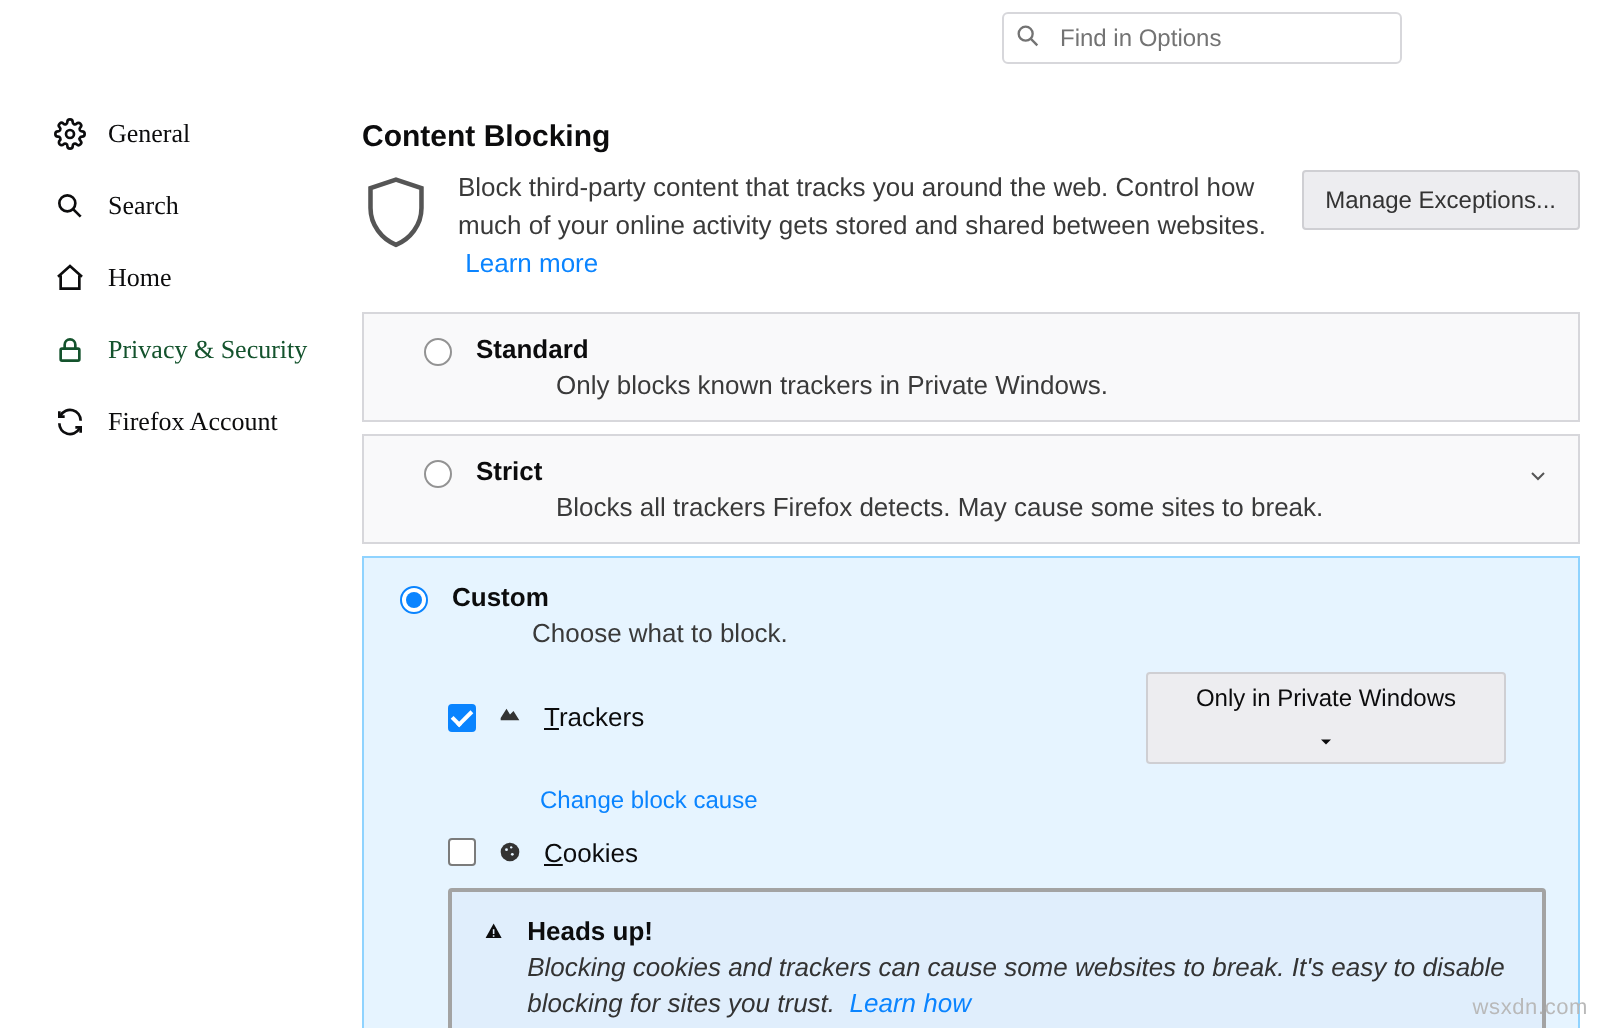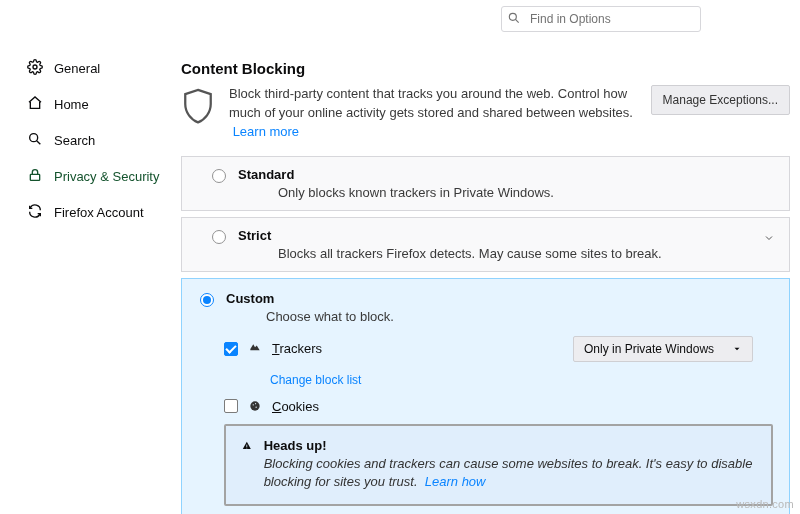--- a/index.html
+++ b/index.html
@@ -9,24 +9,25 @@
     font-size: 13px;
     color: #0c0c0d;
     background: #fff;
     width: 800px;
     height: 514px;
     overflow: hidden;
   }
   .layout { display: flex; height: 100%; }
   .sidebar { width: 165px; padding: 52px 0 0 22px; }
   .sidebar-item {
-    display: flex; align-items: flex-end;
+    display: flex; align-items: center;
     padding: 6px 4px; margin-bottom: 6px;
     cursor: pointer; color: #0c0c0d;
     border-radius: 3px;
+    font-family: Liberation Serif, serif;
   }
   .sidebar-item.active { color: #14532d; }
   .sidebar-item .icon { width: 18px; height: 18px; margin-right: 10px; display:flex; align-items:center; justify-content:center; }
   .sidebar-item .icon svg { width: 16px; height: 16px; }
   .main { flex: 1; padding: 0 10px 0 16px; position: relative; }
   .search-wrap { position: absolute; top: 6px; left: 336px; }
   .search-input {
     width: 200px; height: 26px;
     border: 1px solid #d7d7db; border-radius: 3px;
     padding: 0 8px 0 28px; font-size: 12px;
@@ -92,21 +93,21 @@
     transform:rotate(45deg);
   }
   .subrow .subicon { width:14px; height:14px; color:#333; display:flex; }
   .underline-label { color:#0c0c0d; }
   .underline-label .u { text-decoration:underline; }
   .drop {
     margin-left:auto; margin-right:20px;
     background:#ededf0; border:1px solid #cfcfd3;
     font-size:12px; padding:5px 10px; border-radius:2px;
     display:flex; align-items:center; gap:10px; cursor:pointer;
-    min-width:180px; justify-content:space-between;
+    min-width:180px; justify-content:space-between;flex-direction:column;
   }
   .link-row { margin:10px 0 10px 46px; }
   .link-row a { color:#0a84ff; font-size:12px; text-decoration:none; cursor:pointer; }
   .warning {
     background:#e0eefc; border:2px solid #a3a3a3;
     margin:10px 0 0 24px; padding:12px 16px; border-radius:2px;
     display:flex; gap:12px; align-items:flex-start;
   }
   .warning .wicon { width:14px; height:14px; margin-top:1px; }
   .warning .wtitle { font-weight:600; margin-bottom:2px; }
@@ -127,34 +128,34 @@
         <svg viewBox="0 0 24 24" fill="none" stroke="currentColor" stroke-width="2">
             <circle cx="12" cy="12" r="3"></circle>
             <path d="M19.4 15a1.7 1.7 0 0 0 .34 1.87l.06.06a2 2 0 1 1-2.83 2.83l-.06-.06a1.7 1.7 0 0 0-1.87-.34 1.7 1.7 0 0 0-1 1.56V21a2 2 0 0 1-4 0v-.09a1.7 1.7 0 0 0-1-1.56 1.7 1.7 0 0 0-1.87.34l-.06.06a2 2 0 1 1-2.83-2.83l.06-.06a1.7 1.7 0 0 0 .34-1.87 1.7 1.7 0 0 0-1.56-1H3a2 2 0 0 1 0-4h.09a1.7 1.7 0 0 0 1.56-1 1.7 1.7 0 0 0-.34-1.87l-.06-.06a2 2 0 1 1 2.83-2.83l.06.06a1.7 1.7 0 0 0 1.87.34H9a1.7 1.7 0 0 0 1-1.56V3a2 2 0 0 1 4 0v.09a1.7 1.7 0 0 0 1 1.56 1.7 1.7 0 0 0 1.87-.34l.06-.06a2 2 0 1 1 2.83 2.83l-.06.06a1.7 1.7 0 0 0-.34 1.87V9a1.7 1.7 0 0 0 1.56 1H21a2 2 0 0 1 0 4h-.09a1.7 1.7 0 0 0-1.56 1z"></path>
           </svg>
       </span>
       <span>General</span>
     </div>
     <div class="sidebar-item">
       <span class="icon">
         <svg viewBox="0 0 24 24" fill="none" stroke="currentColor" stroke-width="2">
+            <circle cx="10" cy="10" r="6"></circle>
+            <line x1="20" y1="20" x2="14.5" y2="14.5"></line>
+          </svg>
+      </span>
+      <span>Search</span>
+    </div>
+    <div class="sidebar-item">
+      <span class="icon">
+        <svg viewBox="0 0 24 24" fill="none" stroke="currentColor" stroke-width="2">
             <path d="M3 11l9-8 9 8"></path>
             <path d="M5 10v10h14V10"></path>
           </svg>
       </span>
       <span>Home</span>
-    </div>
-    <div class="sidebar-item">
-      <span class="icon">
-        <svg viewBox="0 0 24 24" fill="none" stroke="currentColor" stroke-width="2">
-            <circle cx="10" cy="10" r="6"></circle>
-            <line x1="20" y1="20" x2="14.5" y2="14.5"></line>
-          </svg>
-      </span>
-      <span>Search</span>
     </div>
     <div class="sidebar-item active">
       <span class="icon">
         <svg viewBox="0 0 24 24" fill="none" stroke="currentColor" stroke-width="2">
             <rect x="5" y="11" width="14" height="9" rx="1"></rect>
             <path d="M8 11V8a4 4 0 0 1 8 0v3"></path>
           </svg>
       </span>
       <span>Privacy &amp; Security</span>
     </div>
@@ -236,21 +237,21 @@
           </span>
           <span class="underline-label"><span class="u">T</span><span>rackers</span></span>
           <div class="drop">
             <span>Only in Private Windows</span>
             <svg width="10" height="10" viewBox="0 0 24 24" fill="currentColor">
                 <path d="M6 9l6 6 6-6z"></path>
               </svg>
           </div>
         </div>
         <div class="link-row">
-          <a>Change block list</a>
+          <a>Change block cause</a>
         </div>
         <div class="subrow">
           <span class="chk"></span>
           <span class="subicon">
             <svg viewBox="0 0 24 24" fill="currentColor">
                 <circle cx="12" cy="12" r="8"></circle>
                 <circle cx="9" cy="10" r="1.2" fill="#e6f4ff"></circle>
                 <circle cx="14" cy="14" r="1.2" fill="#e6f4ff"></circle>
                 <circle cx="13" cy="8" r="1" fill="#e6f4ff"></circle>
               </svg>

